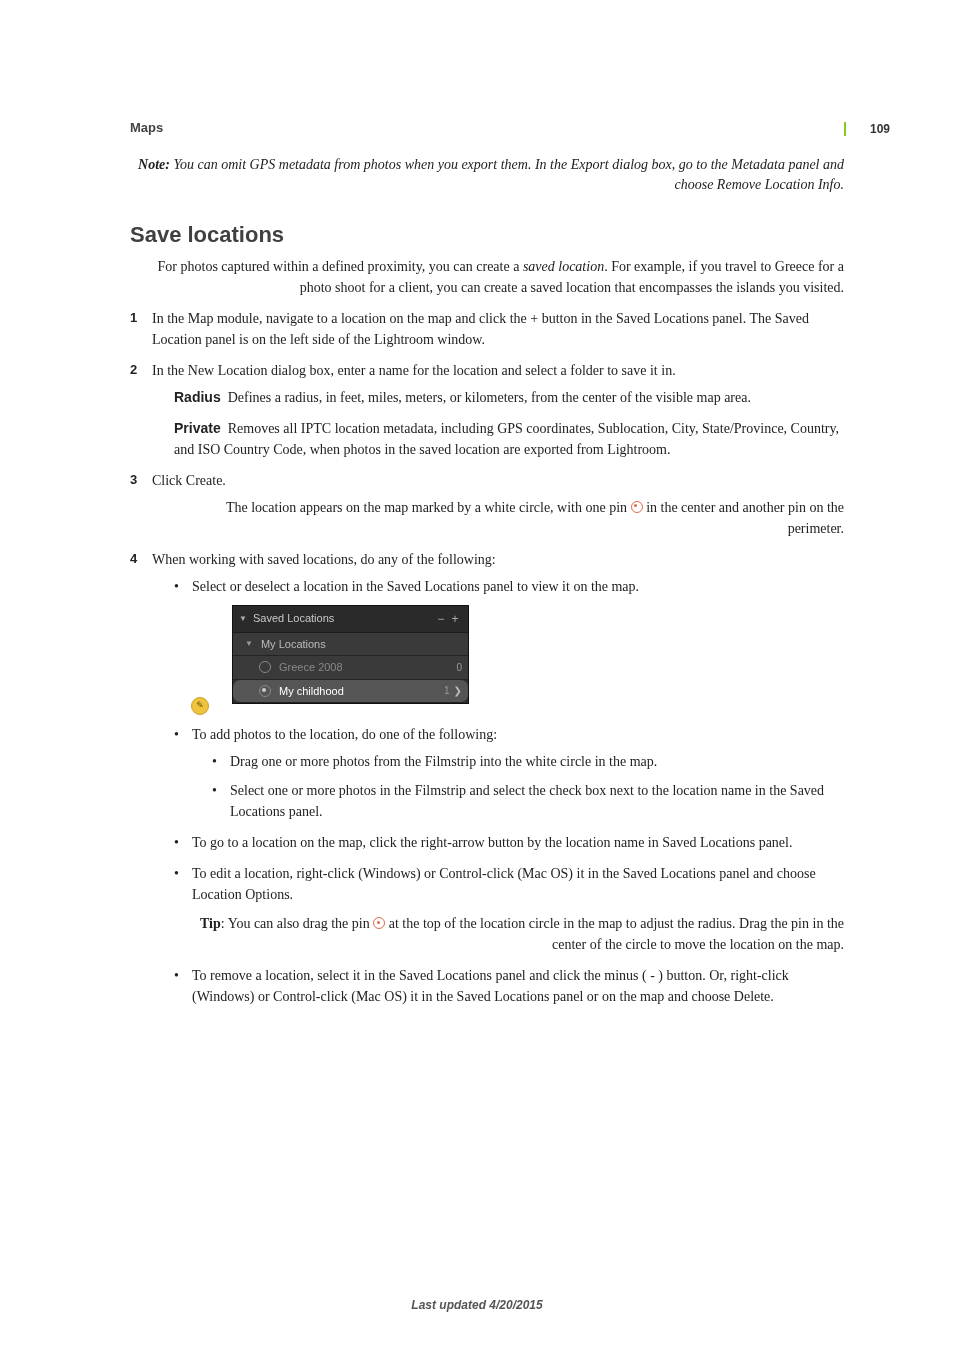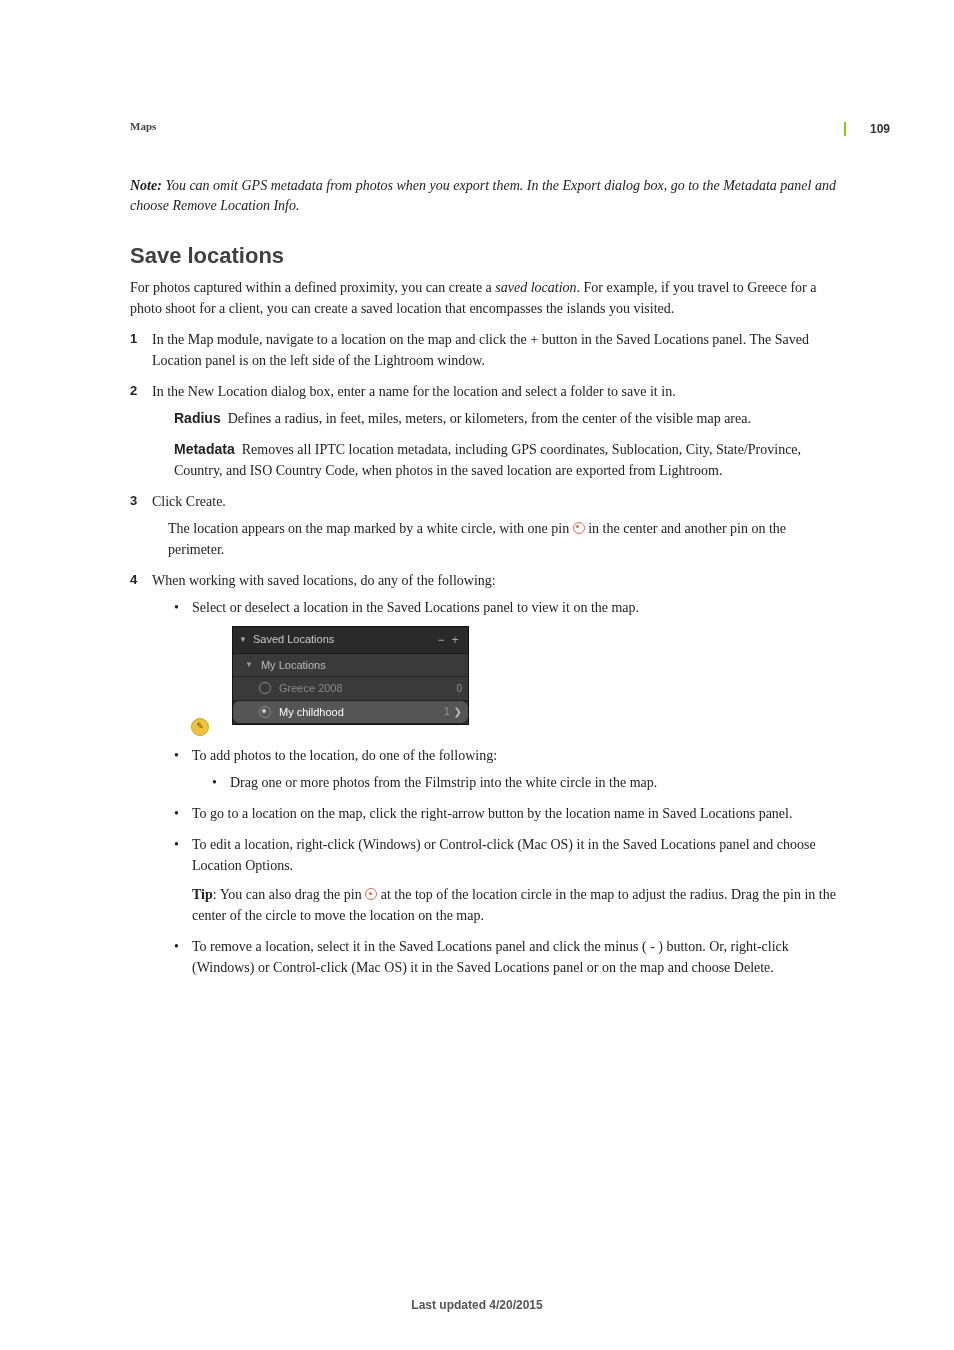--- a/index.html
+++ b/index.html
@@ -22,45 +22,45 @@
     top: 122px;
     right: 64px;
     border-left: 2px solid #84cc16;
     padding-left: 24px;
     font-family: "Myriad Pro", Arial, Helvetica, sans-serif;
     font-weight: 700;
     font-size: 12px;
     color: #333;
   }
   .runhead {
-    font-family: Liberation Serif, serif;
-    font-size: 11px;
+    font-family: Liberation Sans, sans-serif;
+    font-size: 13px;
     font-weight: 700;
     color: #444;
-    margin-bottom: 44px;
+    margin-bottom: 20px;
   }
   .note {
     font-style: italic;
     font-family: "Minion Pro", Georgia, 'Times New Roman', serif;
     font-size: 14px;
     line-height: 1.45;
     margin: 18px 0 26px 0;
   }
   h2 {
     font-family: "Myriad Pro", Arial, Helvetica, sans-serif;
     font-weight: 700;
     font-size: 22px;
     margin: 14px 0 8px 0;
     color: #404040;
   }
   p, li {
     font-size: 14px;
     line-height: 1.5;
   }
-  p { margin: 6px 0 10px 0; }
+  p { margin: 6px 0 10px 0; text-align: right; }
   ol.steps {
     list-style: none;
     padding: 0;
     margin: 8px 0 0 0;
   }
   ol.steps > li {
     position: relative;
     padding-left: 22px;
     margin-bottom: 10px;
   }
@@ -218,20 +218,21 @@
   .panel-wrap { position: relative; display: inline-block; }
   .footer {
     position: absolute;
     bottom: 38px;
     left: 0; right: 0;
     text-align: center;
     font-family: "Myriad Pro", Arial, Helvetica, sans-serif;
     font-size: 12px;
     font-weight: 700;
     color: #555;
+    font-style: italic;
   }
 </style>
 </head>
 <body>
 
 <div class="page">
   <div class="pgnum">109</div>
   <div class="runhead">Maps</div>
 
   <p class="note">
@@ -252,21 +253,21 @@
 
     <li>
       <span class="num">2</span>
       <span>In the New Location dialog box, enter a name for the location and select a folder to save it in.</span>
 
       <div class="definition">
         <span class="defterm">Radius</span>
         &nbsp;<span>Defines a radius, in feet, miles, meters, or kilometers, from the center of the visible map area.</span>
       </div>
       <div class="definition">
-        <span class="defterm">Metadata</span>
+        <span class="defterm">Private</span>
         &nbsp;<span>Removes all IPTC location metadata, including GPS coordinates, Sublocation, City, State/Province, Country, and ISO Country Code, when photos in the saved location are exported from Lightroom.</span>
       </div>
     </li>
 
     <li>
       <span class="num">3</span>
       <span>Click Create.</span>
       <p style="margin-left:16px">
         <span>The location appears on the map marked by a white circle, with one pin </span>
         <span class="pin"></span>
@@ -309,20 +310,21 @@
               </div>
             </div>
             <span class="lock-badge">✎</span>
           </div>
         </li>
 
         <li>
           <span>To add photos to the location, do one of the following:</span>
           <ul class="subbullets">
             <li>Drag one or more photos from the Filmstrip into the white circle in the map.</li>
+            <li>Select one or more photos in the Filmstrip and select the check box next to the location name in the Saved Locations panel.</li>
           </ul>
         </li>
 
         <li>To go to a location on the map, click the right-arrow button by the location name in Saved Locations panel.</li>
 
         <li>
           <span>To edit a location, right-click (Windows) or Control-click (Mac OS) it in the Saved Locations panel and choose Location Options.</span>
           <p style="margin:8px 0 0 0">
             <span class="tip-label">Tip</span><span>: You can also drag the pin </span><span class="pin"></span><span> at the top of the location circle in the map to adjust the radius. Drag the pin in the center of the circle to move the location on the map.</span>
           </p>

